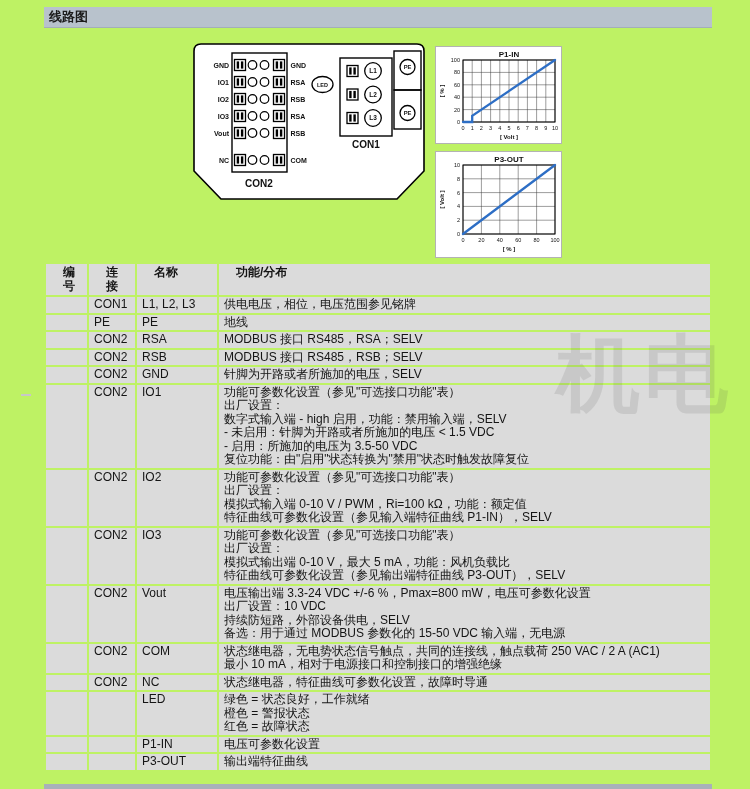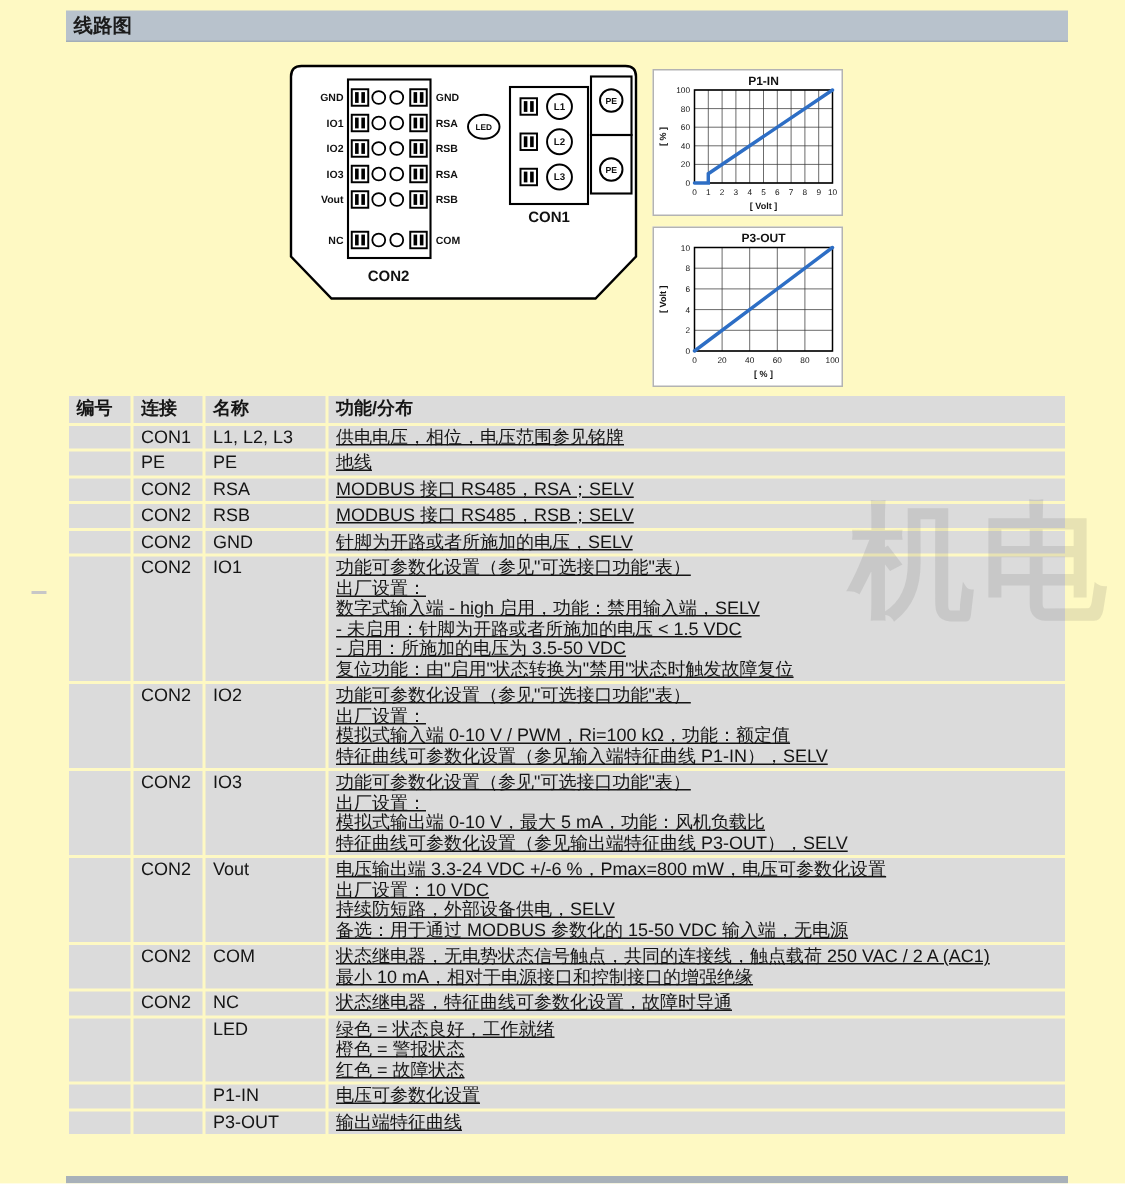--- a/index.html
+++ b/index.html
@@ -1,40 +1,40 @@
 <!DOCTYPE html>
 <html><head>
 <meta charset="utf-8">
 <style>
   html,body{margin:0;padding:0;background:#fff;}
   body{width:750px;height:789px;font-family:"Liberation Sans","DejaVu Sans",sans-serif;color:#151515;}
-  .page{position:relative;width:750px;height:789px;overflow:hidden;background:#fef9c3;}
+  .page{position:relative;width:750px;height:789px;overflow:hidden;background:#bef264;}
 
   .title-bar{position:absolute;left:44px;top:7px;width:668px;height:21px;background:#b8c2cc;
     border-bottom:1px solid #a3aeb8;display:flex;align-items:center;box-sizing:border-box;
     padding-left:5px;font-size:13px;font-weight:bold;color:#1b1b1b;}
 
   .device-svg{position:absolute;left:192px;top:42px;}
 
   .chart-card{position:absolute;left:435px;background:#ffffff;border:1px solid #b3b3b3;box-sizing:border-box;}
   #chart1{top:46px;width:127px;height:98px;}
   #chart2{top:151px;width:127px;height:107px;}
 
   .watermark-cn{position:absolute;left:556px;top:318px;font-size:84px;font-weight:bold;
-    color:rgba(80,80,80,0.13);letter-spacing:4px;pointer-events:none;z-index:4;white-space:nowrap;margin-left:10px;}
+    color:rgba(80,80,80,0.13);letter-spacing:4px;pointer-events:none;z-index:4;white-space:nowrap;}
   .watermark-url{position:absolute;left:176px;top:404px;font-size:25px;
     color:rgba(110,110,110,0.20);letter-spacing:10px;pointer-events:none;z-index:4;white-space:nowrap;}
   .margin-dash{position:absolute;left:21px;top:394px;width:10px;height:2px;background:#c7c7c7;}
 
   table.spec{position:absolute;left:44px;top:262px;width:668px;border-collapse:separate;
     border-spacing:2px;font-size:12px;table-layout:fixed;z-index:2;}
   table.spec th,table.spec td{background:#dbdbdb;text-align:left;vertical-align:top;
     padding:1px 5px;line-height:13.5px;overflow:hidden;}
-  table.spec th{font-weight:bold;padding:2px 5px;}
-  td.lines{white-space:pre-line;text-decoration:underline;}
+  table.spec th{font-weight:bold;padding:2px 17px;}
+  td.lines{white-space:pre-line;}
   .c-num{width:41px;}.c-conn{width:46px;}.c-name{width:80px;}.c-desc{width:auto;}
 
   .bottom-bar{position:absolute;left:44px;top:784px;width:668px;height:5px;background:#a8b1b9;z-index:6;}
 
   svg text{font-family:"Liberation Sans","DejaVu Sans",sans-serif;}
 </style>
 </head>
 <body>
 
 <div class="page">

